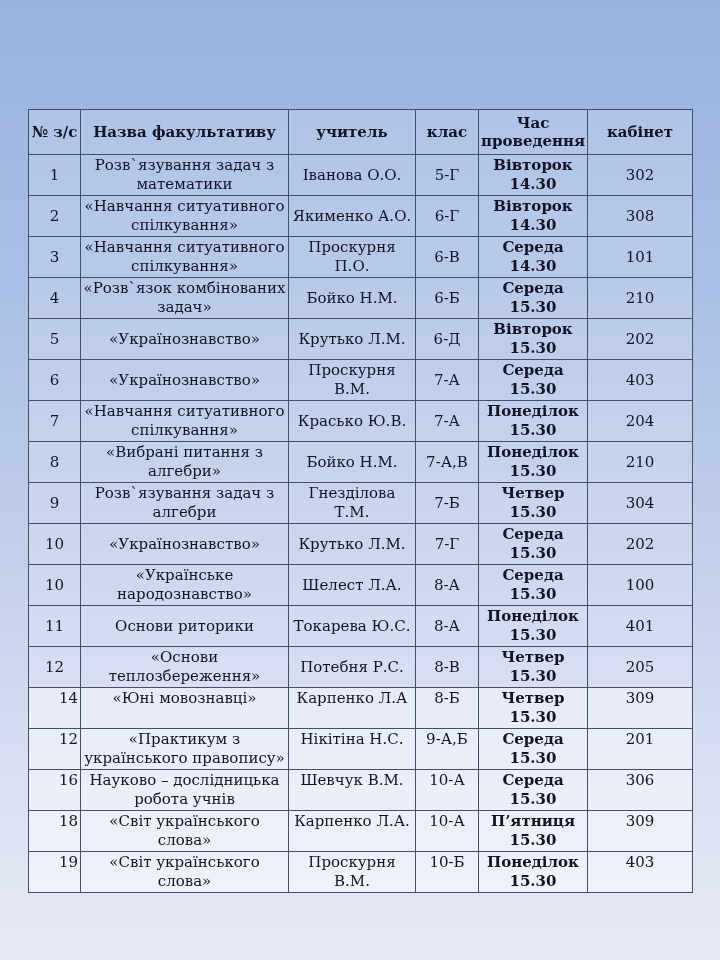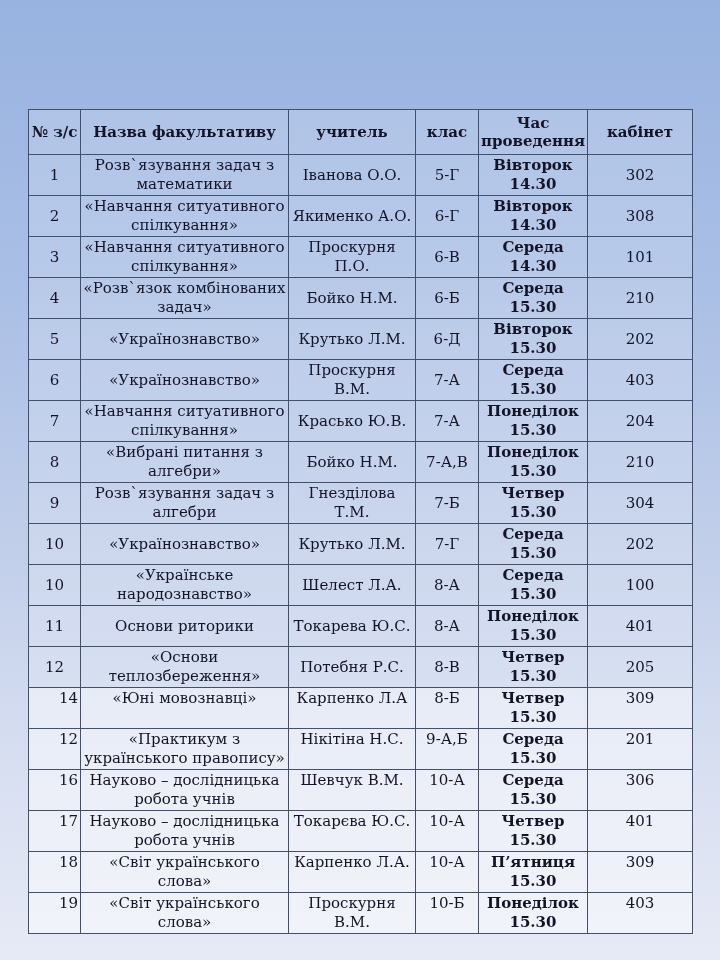--- a/index.html
+++ b/index.html
@@ -230,31 +230,20 @@
           <td>Науково – дослідницька робота учнів</td>
           <td>Шевчук В.М.</td>
           <td>10-А</td>
           <td>
             <span class="time-day">Середа</span>
             <span class="time-hour">15.30</span>
           </td>
           <td>306</td>
         </tr>
         <tr class="data top-row">
-          <td class="num">17</td>
-          <td>Науково – дослідницька робота учнів</td>
-          <td>Токарєва Ю.С.</td>
-          <td>10-А</td>
-          <td>
-            <span class="time-day">Четвер</span>
-            <span class="time-hour">15.30</span>
-          </td>
-          <td>401</td>
-        </tr>
-        <tr class="data top-row">
           <td class="num">18</td>
           <td>«Світ українського слова»</td>
           <td>Карпенко Л.А.</td>
           <td>10-А</td>
           <td>
             <span class="time-day">П’ятниця</span>
             <span class="time-hour">15.30</span>
           </td>
           <td>309</td>
         </tr>

